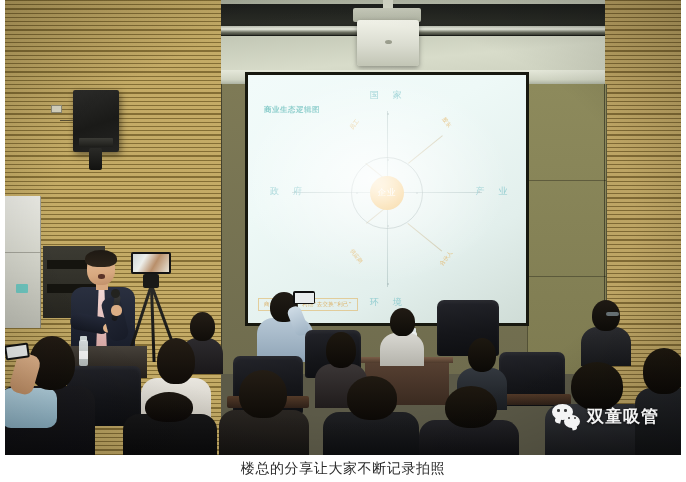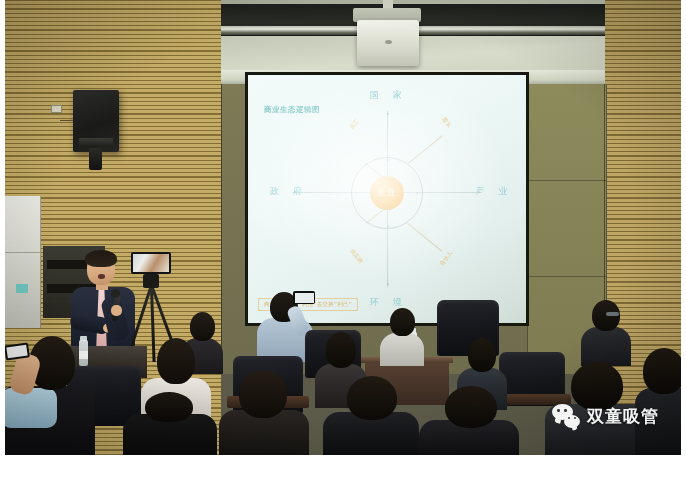--- a/index.html
+++ b/index.html
@@ -616,14 +616,17 @@
         <div class="wm-dot" style="left:12px; top:5px;"></div>
         <div class="wm-b2"></div>
         <div class="wm-dot" style="left:16px; top:13px; width:2px; height:2px;"></div>
         <div class="wm-dot" style="left:22px; top:13px; width:2px; height:2px;"></div>
       </div>
       <div class="wm-text">双童吸管</div>
     </div>
 
   </div>
 
+  <div class="caption">
+    <span>楼总的分享让大家不断记录拍照</span>
+  </div>
 
 </div>
 
 </body></html>

